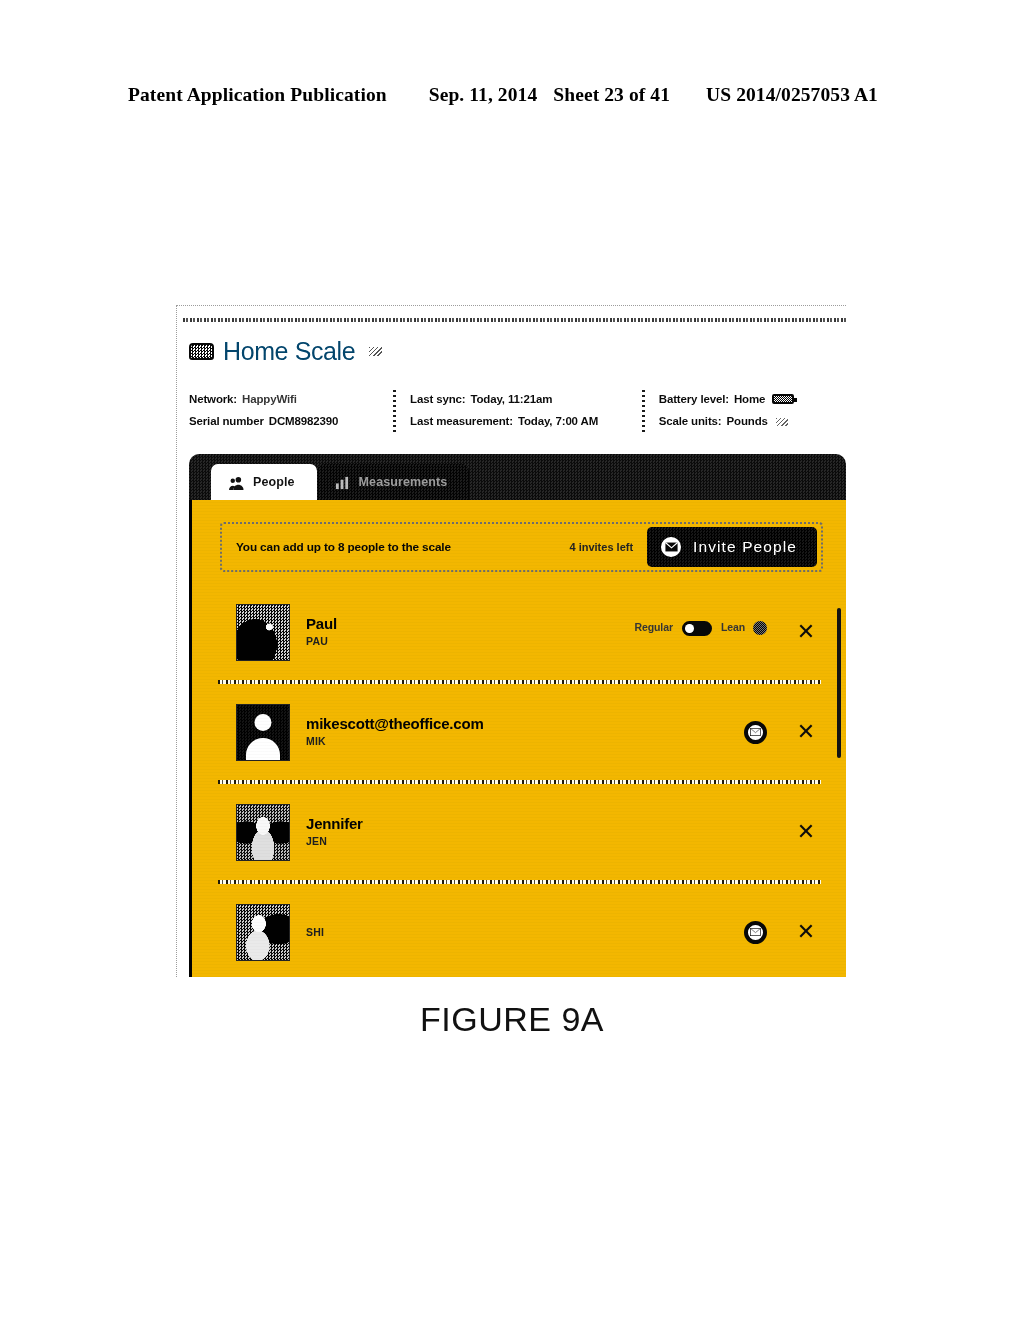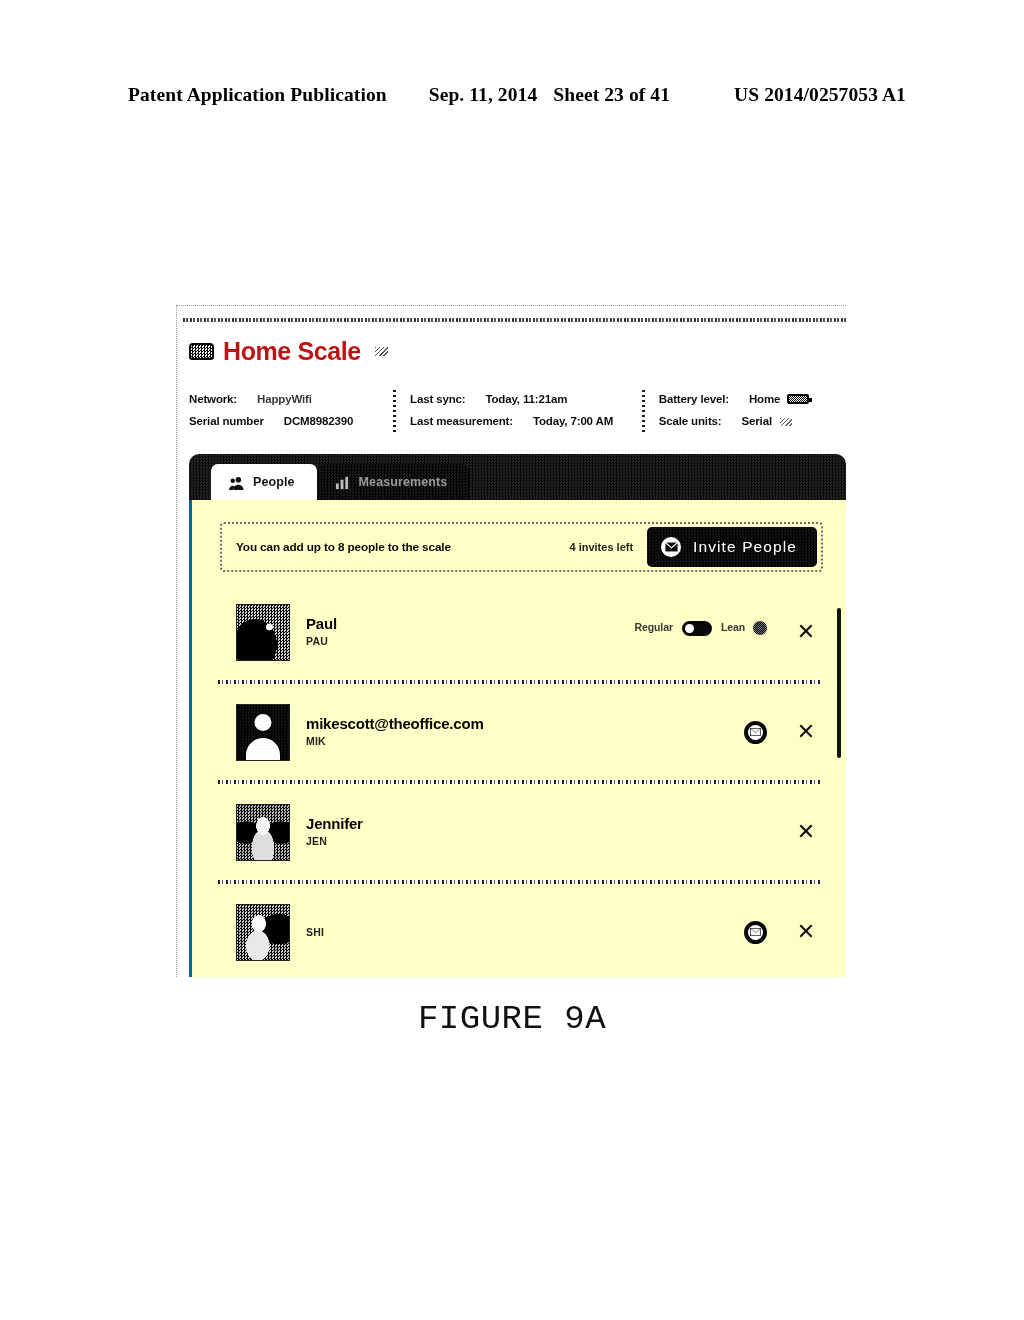--- a/index.html
+++ b/index.html
@@ -26,30 +26,30 @@
     font-family: "Liberation Serif", serif;
     font-weight: bold;
     font-size: 19.5px;
     color: #000;
     letter-spacing: 0.1px;
     white-space: nowrap;
   }
   .patent-header .ph-pub { }
   .patent-header .ph-date { margin-left: 42px; }
   .patent-header .ph-sheet { margin-left: 16px; }
-  .patent-header .ph-num { margin-left: 64px; }
+  .patent-header .ph-num { margin-left: 36px; }
 
   
   .figure-caption {
     position: absolute;
     top: 1000px;
     left: 0;
     width: 1024px;
     text-align: center;
-    font-family: Liberation Mono, monospace;
+    font-family: Liberation Sans, sans-serif;
     font-size: 34px;
     letter-spacing: 0.5px;
     color: #111;
   }
 
   
   .shot {
     position: absolute;
     left: 176px;
     top: 305px;
@@ -99,23 +99,23 @@
     width: 25px;
     height: 17px;
     border-radius: 4px 4px 3px 3px;
     background:
       repeating-conic-gradient(#111 0% 25%, #ffffff 0% 50%) 0 0/3px 3px;
     border: 2px solid #111;
     box-sizing: border-box;
   }
   .device-name {
     font-size: 25px;
-    font-weight: bold;
+    font-weight: normal;
     letter-spacing: -0.4px;
-    color: #b91c1c;
+    color: #0c4a6e;
     line-height: 1;
   }
   .mini-edit {
     width: 13px;
     height: 9px;
     margin-left: 5px;
     background:
       repeating-linear-gradient(135deg, #3a3a3a 0 1px, #ffffff 1px 3px);
     opacity: .85;
   }
@@ -144,21 +144,21 @@
     font-size: 11.5px;
     font-weight: bold;
     color: #141414;
     line-height: 1.95;
     white-space: nowrap;
     letter-spacing: -0.15px;
     display: flex;
     align-items: center;
   }
   .meta-line .lbl { font-weight: bold; }
-  .meta-line .val { font-weight: bold; margin-left: 20px; }
+  .meta-line .val { font-weight: bold; margin-left: 5px; }
   .meta-line .val.light { font-weight: bold; color: #3b3b3b; }
 
   .battery-icon {
     display: inline-block;
     width: 22px;
     height: 10px;
     margin-left: 7px;
     border: 2px solid #111;
     border-radius: 2px;
     background:
@@ -226,22 +226,22 @@
   .people-glyph { color: #1a1a1a; }
   .bars-glyph  { color: #b9b9b9; }
 
   
   .content {
     position: absolute;
     left: 12px;
     top: 194px;
     right: 0px;
     bottom: 0px;
-    background: #fef9c3;
-    border-left: 3px solid #0369a1;
+    background: #eab308;
+    border-left: 3px solid #000000;
     box-sizing: border-box;
     overflow: hidden;
   }
   .scrollbar {
     position: absolute;
     right: 5px;
     top: 108px;
     width: 4px;
     height: 150px;
     background: #1b1b1b;
@@ -500,21 +500,21 @@
     <div class="meta-sep"></div>
 
     <div class="meta-col c3">
       <div class="meta-line">
         <span class="lbl">Battery level:</span>
         <span class="val">Home</span>
         <span class="battery-icon"></span>
       </div>
       <div class="meta-line">
         <span class="lbl">Scale units:</span>
-        <span class="val">Serial</span>
+        <span class="val">Pounds</span>
         <span class="units-edit"></span>
       </div>
     </div>
   </div>
 
   <div class="tabbar">
     <div class="tabs">
 
       <div class="tab active">
         <span class="tab-icon">

